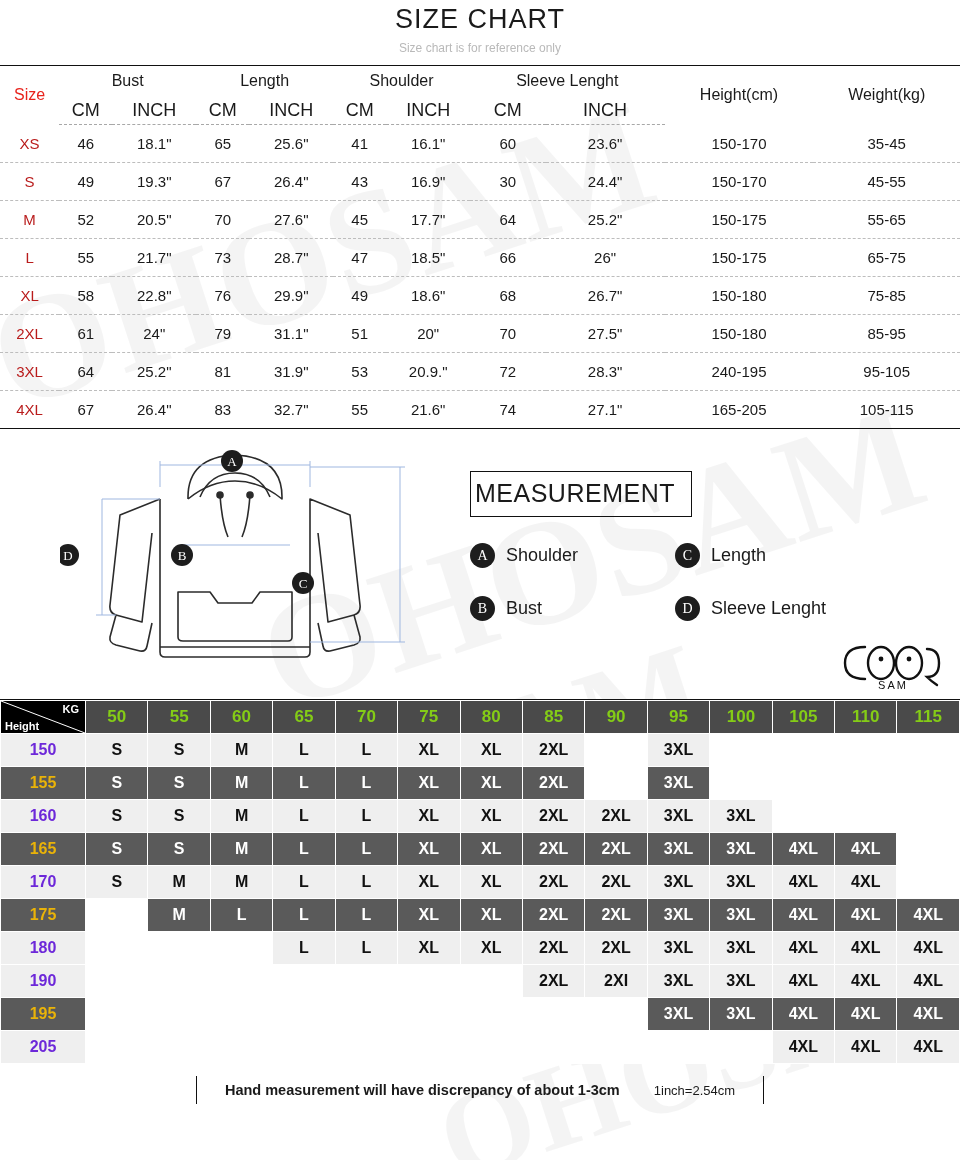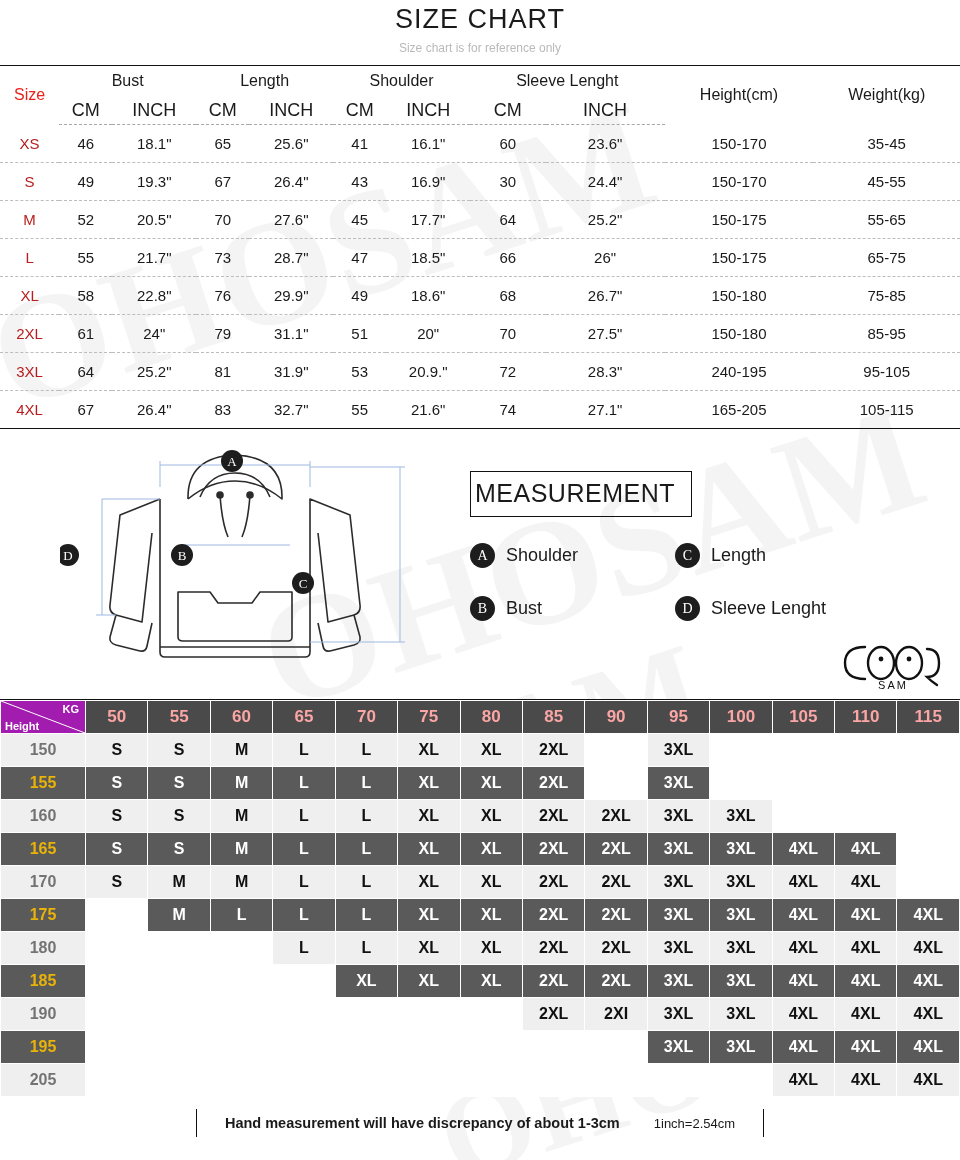--- a/index.html
+++ b/index.html
@@ -166,42 +166,42 @@
     font-weight: bold;
     table-layout: fixed;
   }
   table.hw-table td {
     text-align: center;
     height: 32px;
     border: 1px solid #ffffff;
     padding: 0;
   }
   .kg-head {
-    background: #a21caf;
+    background: #000000;
     color: #fff;
     position: relative;
     width: 84px;
     margin-top: 42px;
   }
   .kg-head .kg-lbl {
     position: absolute; right: 6px; top: 2px; font-size: 11px;
   }
   .kg-head .ht-lbl {
     position: absolute; left: 4px; bottom: 1px; font-size: 11px;
   }
   .kg-head .diag {
     position: absolute; left: 0; top: 0; width: 100%; height: 100%;
   }
   .col-head {
     background: #4a4a4a;
-    color: #fca5a5;
+    color: #84cc16;
     font-size: 17px;
     margin-top: 20px;
   }
-  .row-head-light { background: #efefef; color: #737373; }
+  .row-head-light { background: #efefef; color: #6d28d9; }
   .row-head-dark  { background: #5a5a5a; color: #eab308; }
   .cell-light { background: #efefef; color: #111; }
   .cell-dark  { background: #5a5a5a; color: #ffffff; }
   .cell-empty-light { background: #ffffff; }
   .cell-empty-dark  { background: #ffffff; }
 
   
   .footer {
     position: relative;
     z-index: 2;
@@ -604,37 +604,20 @@
           <td class="cell-light">XL</td>
           <td class="cell-light">2XL</td>
           <td class="cell-light">2XL</td>
           <td class="cell-light">3XL</td>
           <td class="cell-light">3XL</td>
           <td class="cell-light">4XL</td>
           <td class="cell-light">4XL</td>
           <td class="cell-light">4XL</td>
         </tr>
         <tr>
-          <td class="row-head-dark">185</td>
-          <td class="cell-empty-dark"></td>
-          <td class="cell-empty-dark"></td>
-          <td class="cell-empty-dark"></td>
-          <td class="cell-empty-dark"></td>
-          <td class="cell-dark">XL</td>
-          <td class="cell-dark">XL</td>
-          <td class="cell-dark">XL</td>
-          <td class="cell-dark">2XL</td>
-          <td class="cell-dark">2XL</td>
-          <td class="cell-dark">3XL</td>
-          <td class="cell-dark">3XL</td>
-          <td class="cell-dark">4XL</td>
-          <td class="cell-dark">4XL</td>
-          <td class="cell-dark">4XL</td>
-        </tr>
-        <tr>
           <td class="row-head-light">190</td>
           <td class="cell-empty-light"></td>
           <td class="cell-empty-light"></td>
           <td class="cell-empty-light"></td>
           <td class="cell-empty-light"></td>
           <td class="cell-empty-light"></td>
           <td class="cell-empty-light"></td>
           <td class="cell-empty-light"></td>
           <td class="cell-light">2XL</td>
           <td class="cell-light">2XI</td>

